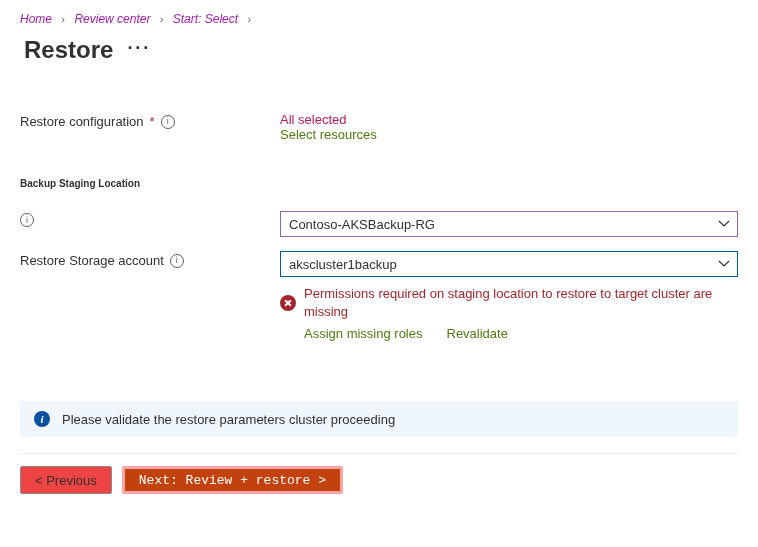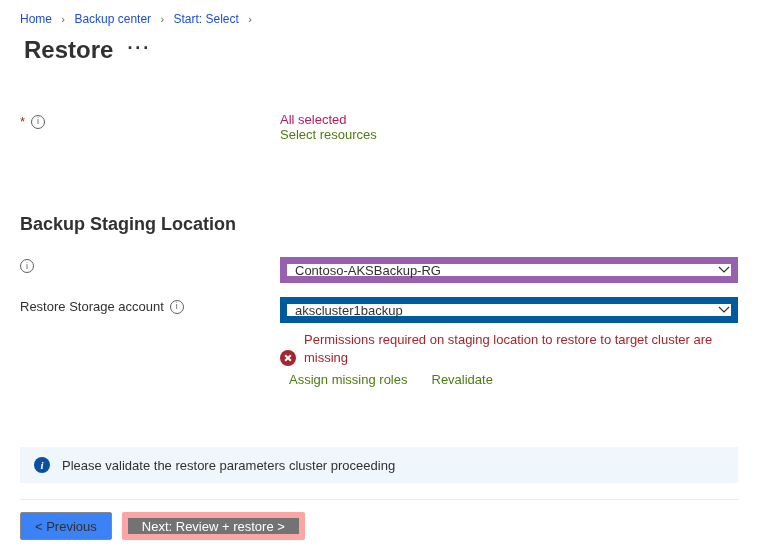--- a/index.html
+++ b/index.html
@@ -6,113 +6,114 @@
   html, body {
     margin: 0; padding: 0;
     font-family: "Segoe UI", Arial, sans-serif;
     font-size: 13px;
     color: #323130;
     background: #fff;
     width: 758px;
   }
   .page { width: 758px; padding: 8px 20px 16px 20px; }
   .breadcrumb { font-size: 12px; padding-top: 4px; }
-  .breadcrumb a { color: #1d4ed8; text-decoration: none; cursor: pointer; }
+  .breadcrumb a { color: #a21caf; text-decoration: none; cursor: pointer; font-style: italic; }
   .breadcrumb .sep { color: #605e5c; padding: 0 6px; font-size: 11px; }
   h1.page-title { font-size: 24px; font-weight: 600; margin: 10px 0 4px 4px; display: flex; align-items: center; gap: 14px; }
   .more-dots {  font-size: 18px; color: #323130; line-height: 1; letter-spacing: 2px; position: relative; top: -2px;}
   .form-area { margin-top: 48px; }
   .row { display: flex; align-items: flex-start; margin-bottom: 14px; }
   .row .label-col { width: 260px; flex: 0 0 260px; padding-top: 2px; display:flex; align-items:center; gap:6px; }
   .row .field-col { flex: 1 1 auto; max-width: 460px; }
   .req-star { color: #a4262c; }
   .info-icon {
     display: inline-flex; align-items:center; justify-content:center;
     width: 14px; height: 14px; border: 1px solid #605e5c; border-radius: 50%;
     font-size: 9px; color: #605e5c; line-height: 1; font-style: normal;
   }
   .static-text { color: #be185d; }
   .link { color: #4d7c0f; cursor: pointer; text-decoration: none; }
-  .section-heading { font-weight: 700; font-size: 18px; margin-top: 72px; margin-bottom: 22px; }
+  .section-heading { font-weight: 700; font-size: 10px; margin-top: 36px; margin-bottom: 22px; }
   .select-wrap { position: relative; }
   .select-box {
-    width: 100%; height: 26px; border: 7px solid #22c55e;
+    width: 100%; height: 26px; border: 1px solid #22c55e;
     display: flex; align-items: center; padding: 0 30px 0 8px;
     font-size: 13px; background: #fff; cursor: pointer;
   }
   .select-box.rg { border-color: #9861b0; }
   .select-box.sa { border-color: #005a9e; }
   .chev {
     position: absolute; right: 8px; top: 50%; transform: translateY(-50%);
     pointer-events: none;
   }
   .chev svg { display:block; }
-  .err-block { display:flex; align-items:flex-end; gap:8px; margin-top:8px; }
+  .err-block { display:flex; align-items:center; gap:8px; margin-top:8px; }
   .err-icon {
     width: 16px; height: 16px; flex:0 0 16px;
     background: #a4262c; border-radius:50%; position:relative;
   }
   .err-icon::before, .err-icon::after {
     content:""; position:absolute; left:50%; top:50%;
     width:8px; height:2px; background:#fff;
     transform-origin:center;
   }
   .err-icon::before { transform: translate(-50%,-50%) rotate(45deg); }
   .err-icon::after  { transform: translate(-50%,-50%) rotate(-45deg); }
   .err-text { color: #a4262c; font-size: 13px; line-height: 1.35; }
-  .err-actions { margin-top: 6px; margin-left: 9px; display:flex; gap: 24px; }
+  .err-actions { margin-top: 6px; margin-left: 24px; display:flex; gap: 24px; }
   .notice-bar {
     margin-top: 60px; background: #eff6fc; padding: 10px 14px;
     display: flex; align-items: center; gap: 12px; font-size: 13px;
   }
   .notice-icon {
     width: 16px; height: 16px; flex:0 0 16px;
     background: #0a4fa0; border-radius:50%;
     display:flex; align-items:center; justify-content:center;
     color:#fff; font-family: Georgia, serif; font-style: italic;
     font-size: 11px; font-weight: 700;
   }
   .footer-bar {
     margin-top: 16px; border-top: 1px solid #edebe9; padding-top: 12px;
     display: flex; gap: 10px;
   }
   .btn {
     height: 28px; padding: 0 14px; font-size: 13px; cursor: pointer;
     border-radius: 2px; display:inline-flex; align-items:center;
   }
   .btn-secondary {
-    background: #3b82f6; border: 1px solid #8a8886; color: #323130;
+    background: #ef4444; border: 1px solid #8a8886; color: #323130;
   }
   .btn-primary {
-    background: #737373; border: 6px solid #fca5a5; color: #fff;
+    background: #c2410c; border: 3px solid #fca5a5; color: #fff; font-family: Liberation Mono, monospace;
   }
 </style>
 </head>
 <body>
 
 <div class="page">
 
   <nav class="breadcrumb">
     <a>Home</a>
     <span class="sep">›</span>
-    <a>Backup center</a>
+    <a>Review center</a>
     <span class="sep">›</span>
     <a>Start: Select</a>
     <span class="sep">›</span>
   </nav>
 
   <h1 class="page-title">
     <span>Restore</span>
     <span class="more-dots">···</span>
   </h1>
 
   <div class="form-area">
 
     <div class="row">
       <div class="label-col">
+        <span>Restore configuration</span>
         <span class="req-star">*</span>
         <span class="info-icon">i</span>
       </div>
       <div class="field-col">
         <div class="static-text">All selected</div>
         <a class="link">Select resources</a>
       </div>
     </div>
 
     <div class="section-heading">Backup Staging Location</div>

